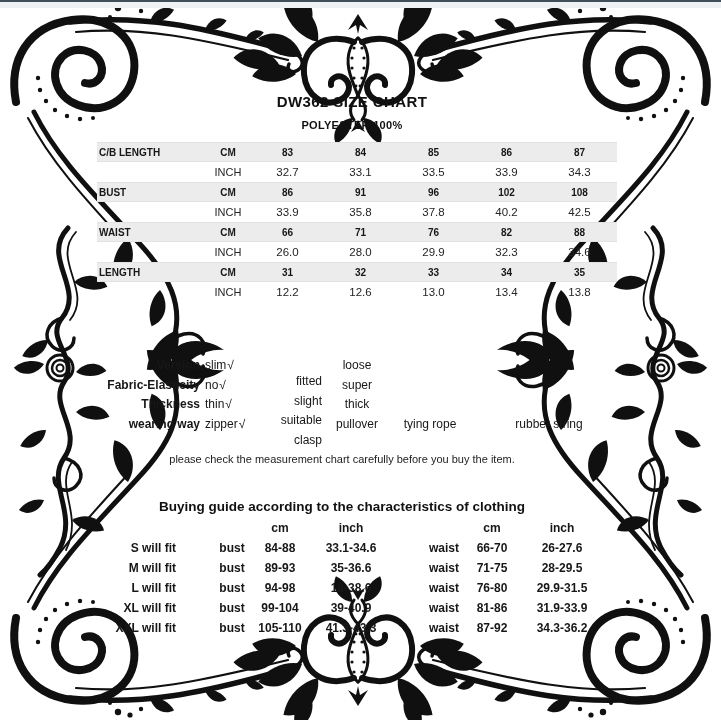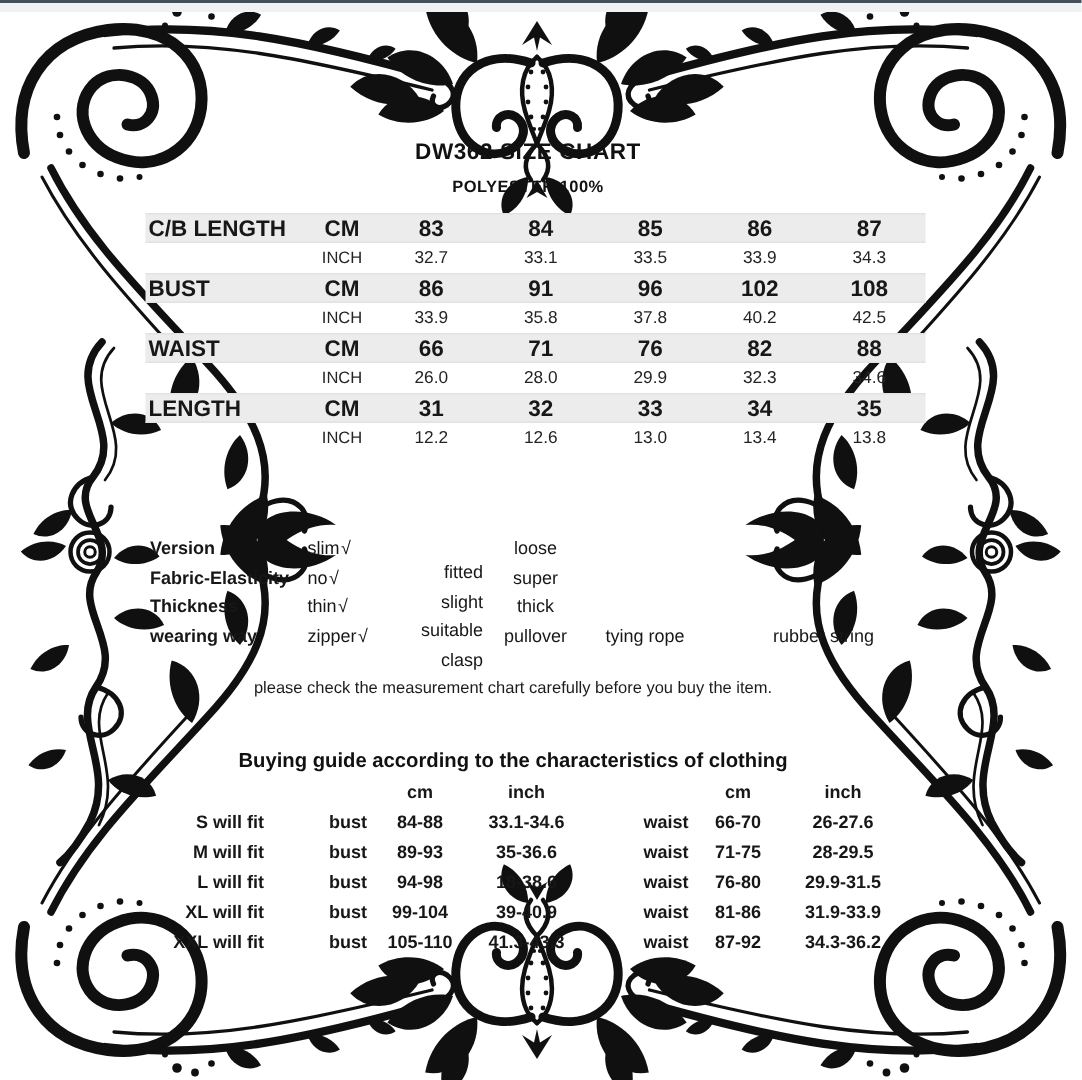--- a/index.html
+++ b/index.html
@@ -20,32 +20,32 @@
   .page-subtitle{
     position:absolute;left:62px;top:119px;width:580px;text-align:center;
     font-size:11px;font-weight:bold;letter-spacing:.3px;color:#111;
   }
 
   
   .sizetable{position:absolute;left:97px;top:142px;width:520px;}
   .st-row{display:flex;align-items:center;height:20px;box-sizing:border-box;}
   .st-header{height:30px;font-weight:bold;font-size:12.5px;}
   .st-cm{background:#ececec;border-top:1px solid #e2e2e2;border-bottom:1px solid #e2e2e2;
-         font-weight:bold;font-size:15px;}
+         font-weight:bold;font-size:10px;}
   .st-inch{font-size:11.5px;color:#242424;}
   .c-label{width:108px;text-align:left;padding-left:2px;box-sizing:border-box;}
   .c-unit{width:46px;text-align:center;}
   .c-val{width:73px;text-align:center;}
   .st-inch .c-unit{font-size:11px;}
 
   
   .attrs{position:absolute;left:100px;top:356px;width:520px;font-size:12px;}
   .at-row{position:relative;height:19.5px;}
   .at-cell{position:absolute;top:0;height:19.5px;line-height:19.5px;}
-  .at-label{left:0;width:100px;font-weight:bold;}
+  .at-label{left:0;width:100px;text-align:right;font-weight:bold;}
   .at-o1{left:105px;width:64px;text-align:left;}
   .at-o2{left:152px;width:70px;text-align:right;margin-top:16px;}
   .at-o3{left:222px;width:70px;text-align:center;}
   .at-o4{left:290px;width:80px;text-align:center;}
   .at-o5{left:397px;width:104px;text-align:center;}
   .check{font-size:12px;margin-left:1px;}
 
   
   .notes{position:absolute;left:82px;top:452px;width:520px;text-align:center;
          font-size:11px;line-height:15.5px;color:#1c1c1c;}

